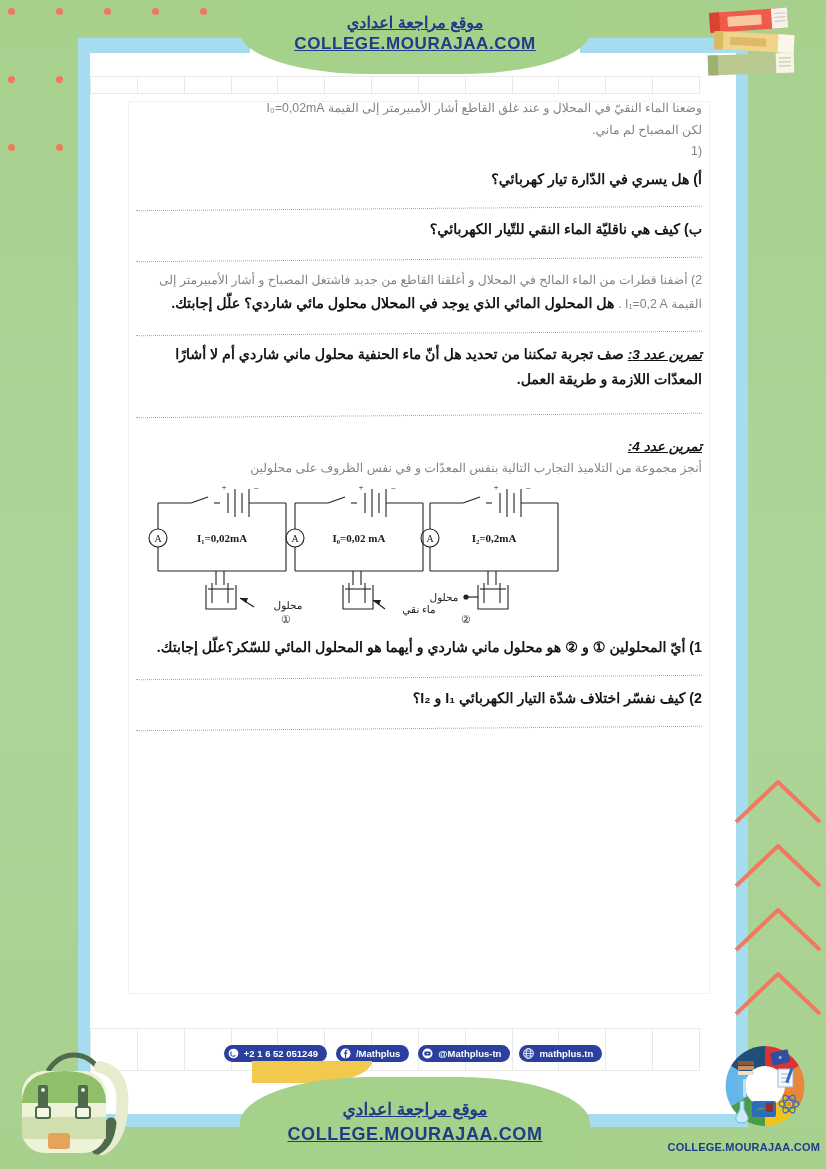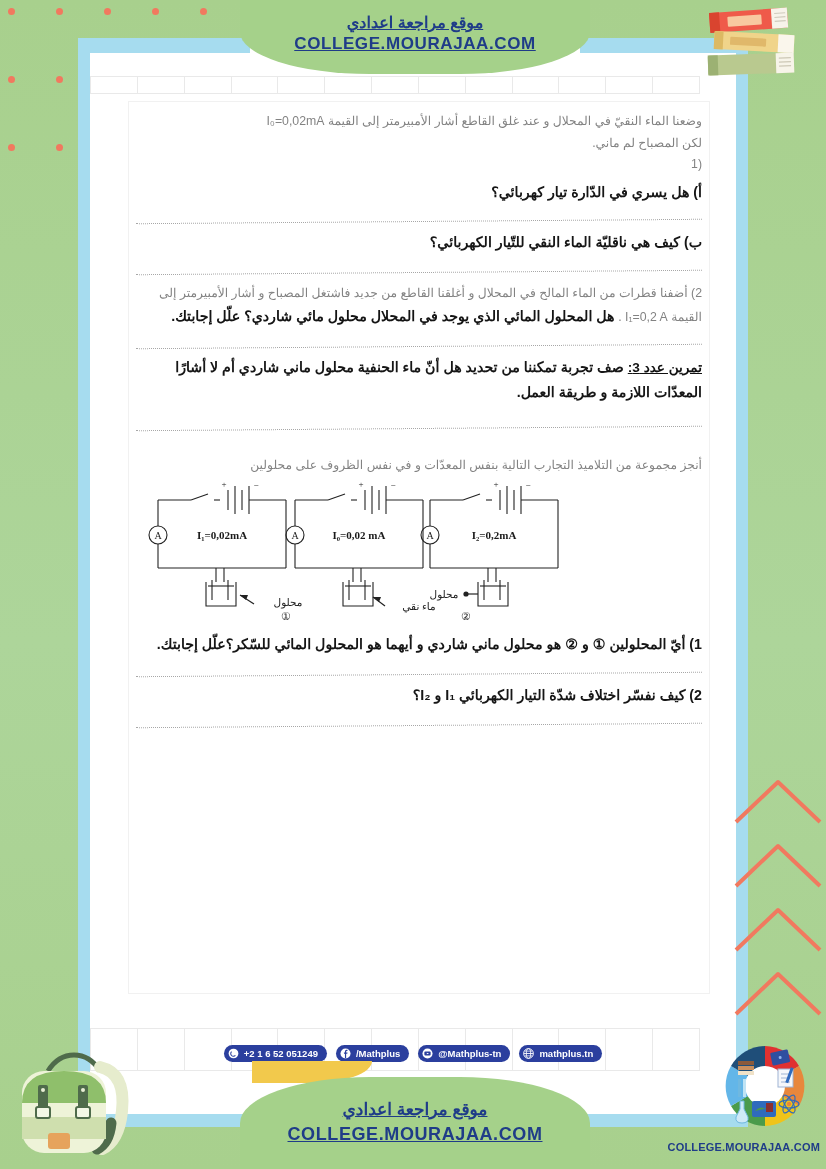--- a/index.html
+++ b/index.html
@@ -79,41 +79,41 @@
 
   
   .doc { position:absolute; left:0; top:0; right:0; bottom:0; }
 
   .grid-top { position:absolute; left:0; top:23px; width:610px; height:18px; display:flex;}
   .grid-bot { position:absolute; left:0; bottom:43px; width:610px; height:43px; display:flex;}
   .grid-top .c, .grid-bot .c { flex:1; border:1px solid #e9e9e9; border-right:none; }
   .grid-top .c:last-child, .grid-bot .c:last-child { border-right:1px solid #e9e9e9; }
 
   .content {
-    position:absolute; left:46px; right:34px; top:58px;
+    position:absolute; left:46px; right:34px; top:45px;
     direction:rtl; text-align:right; color:#2a2a2a;
   }
 
   .ln-faint {
     font-size:12.3px; line-height:1.75; color:#6d6d6d; font-weight:400;
     opacity:.85; letter-spacing:0;
   }
   .ln-bold {
     font-size:14.2px; line-height:1.8; color:#161616; font-weight:bold;
   }
   .mix { font-size:13px; line-height:1.8; }
   .mix b { font-size:14.2px; color:#141414; }
 
   .dotted {
     border-top:1px dotted #8a8a8a; height:0; margin:8px 0 8px 0; opacity:.75;
   }
   .dotted.tilt { transform:rotate(-0.45deg); }
   .sp4 { height:4px; } .sp8 { height:8px; } .sp14 { height:14px; }
 
-  .exheader { font-size:13.6px; font-weight:bold; text-decoration:underline; color:#111; }
+  .exheader { font-size:13.6px; font-weight:bold; text-decoration:underline; color:#111;font-style:italic; }
 
   
   .circuits { position:relative; height:140px; margin:6px 0 2px 0; direction:ltr; }
   .circuit { position:absolute; top:0; width:190px; height:140px; }
   .circuit svg { display:block; }
 
   .doc-inner-border { position:absolute; left:38px; right:26px; top:48px; bottom:120px;
      border:1px solid #f1f1f1; pointer-events:none; }
 </style>
 </head>
@@ -212,20 +212,21 @@
 
       <div class="ln-bold">
         <span class="exheader">تمرين عدد 3:</span>
         <span>صف تجربة تمكننا من تحديد هل أنّ ماء الحنفية محلول ماني شاردي أم لا أشارًا المعدّات اللازمة و طريقة العمل.</span>
       </div>
 
       <div class="sp14"></div>
       <div class="dotted tilt"></div>
       <div class="sp14"></div>
 
+      <div class="exheader">تمرين عدد 4:</div>
       <div class="sp4"></div>
       <div class="ln-faint">أنجز مجموعة من التلاميذ التجارب التالية بنفس المعدّات و في نفس الظروف على محلولين</div>
 
       <div class="circuits" id="circuits">
           <div class="circuit" style="left: 0px;">
             <svg viewBox="0 0 190 140" width="190" height="140">
               <g fill="none" stroke="#222" stroke-width="1.1">
                 <path d="M22 18 L55 18"></path>
                 <path d="M55 18 L72 12"></path>
                 <path d="M78 18 L84 18"></path>

